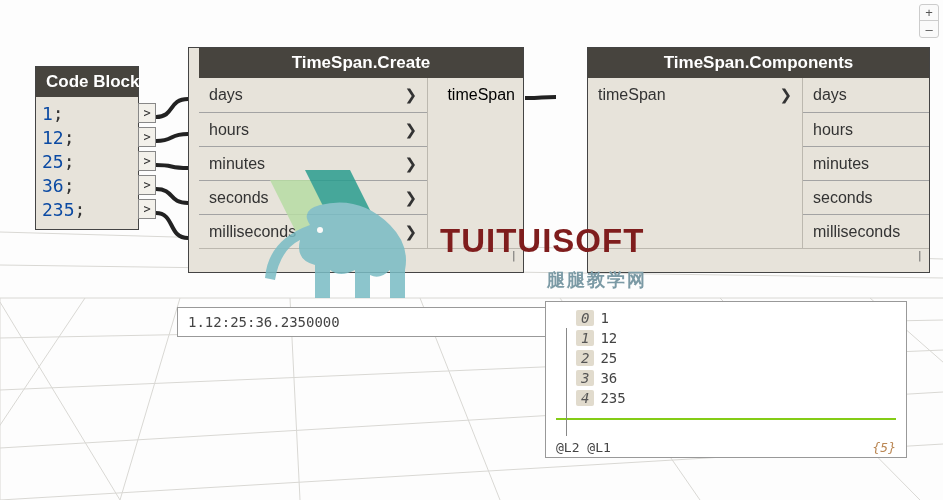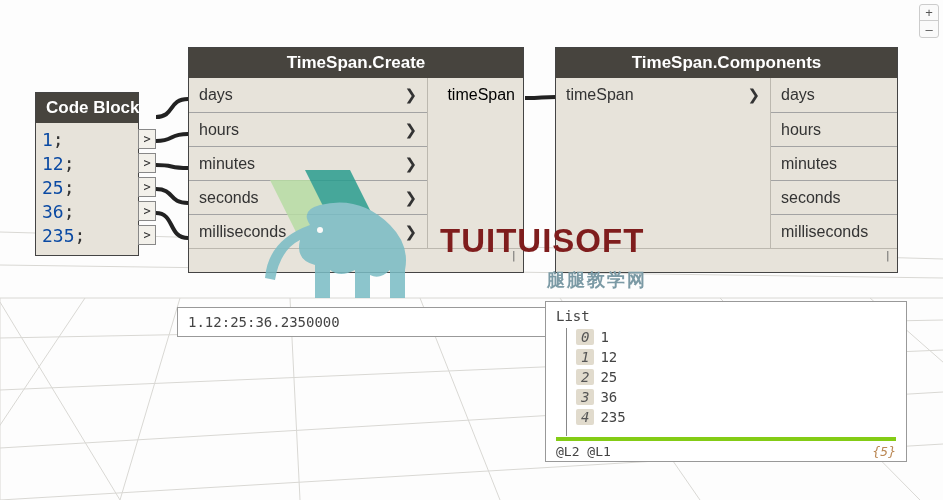--- a/index.html
+++ b/index.html
@@ -62,21 +62,21 @@
   #tsCreate .ports { display:flex; }
   #tsCreate .ins { flex:1; border-right:1px solid #bcb8af; }
   #tsCreate .outs { width: 95px; }
   #tsCreate .out-row { display:flex; justify-content:flex-end; align-items:center; height:34px; padding:6px 8px; font-size:16px; }
   #tsCreate .footer {
     height: 24px; border-top:1px solid #bcb8af; text-align:right;
     padding-right: 6px; font-family: Consolas, monospace; font-size: 11px; color:#666;
   }
 
   
-  #tsComp { width: 343px; }
+  #tsComp { width: 343px; margin-left: 32px; }
   #tsComp .ports { display:flex; }
   #tsComp .ins { width: 215px; border-right:1px solid #bcb8af; }
   #tsComp .outs { flex:1; }
   #tsComp .footer {
     height: 24px; border-top:1px solid #bcb8af; text-align:right;
     padding-right: 6px; font-family: Consolas, monospace; font-size: 11px; color:#666;
   }
 
   
   .preview {
@@ -85,23 +85,23 @@
     padding: 6px 10px;
   }
 
   
   #listPrev { position:absolute; background:#fff; border:1px solid #999; padding: 6px 10px 2px 10px; font-family: Consolas, monospace; font-size:14px; color:#444; }
   #listPrev .list-head { margin-bottom: 3px; }
   #listPrev .idx-row { display:flex; align-items:center; gap: 6px; height: 20px; padding-left: 20px; }
   #listPrev .idx { background:#E1DBCD; color:#555; padding: 0 5px; font-style: italic; border-radius:2px; min-width: 18px; text-align:right; }
   #listPrev .tree-line { position:absolute; left: 20px; top: 26px; width:1px; height: 108px; background:#888; }
   #listPrev .footer-bar {
-    margin-top: 10px; border-top: 4px solid #84cc16;
+    margin-top: 10px; border-top: 2px solid #84cc16;
     display:flex; justify-content:space-between; align-items:center;
-    font-size: 13px; padding-top: 3px;
+    font-size: 13px; padding-top: 20px;
   }
   #listPrev .footer-bar .cnt { color:#b85; font-style:italic; }
 
   
   .wires { position:absolute; top:0; left:0; width:943px; height:500px; pointer-events:none; }
   .wires path { stroke:#222; stroke-width:4; fill:none; }
 
   
   .watermark {
     position:absolute; left: 250px; top: 170px;
@@ -150,21 +150,21 @@
 
 <svg class="wires">
   <path d="M 156 117 C 175 117, 168 99, 188 99"></path>
   <path d="M 156 141 C 175 141, 168 134, 188 134"></path>
   <path d="M 156 165 C 175 165, 168 168, 188 168"></path>
   <path d="M 156 189 C 175 189, 168 203, 188 203"></path>
   <path d="M 156 213 C 175 213, 168 238, 188 238"></path>
   <path d="M 525 98 C 545 98, 538 97, 556 97"></path>
 </svg>
 
-<div id="codeBlock" class="node" style="left:35px; top:92px; width:104px;">
+<div id="codeBlock" class="node" style="left:35px; top:66px; width:104px;">
   <div class="node-header">Code Block</div>
   <div class="code-body">
     <div class="code-line">
         <span class="num">1</span>
         <span class="semi">;</span>
         <div class="outport">&gt;</div>
       </div>
     <div class="code-line">
         <span class="num">12</span>
         <span class="semi">;</span>
@@ -181,21 +181,21 @@
         <div class="outport">&gt;</div>
       </div>
     <div class="code-line">
         <span class="num">235</span>
         <span class="semi">;</span>
         <div class="outport">&gt;</div>
       </div>
   </div>
 </div>
 
-<div id="tsCreate" class="node" style="left:188px; top:47px;">
+<div id="tsCreate" class="node" style="left:188px; top:47px;padding-left:10px;">
   <div class="node-header center">TimeSpan.Create</div>
   <div class="ports">
     <div class="ins">
       <div class="row">
           <span>days</span>
           <span class="chev">❯</span>
         </div>
       <div class="row">
           <span>hours</span>
           <span class="chev">❯</span>
@@ -252,21 +252,20 @@
       <div class="row">
           <span>milliseconds</span>
         </div>
     </div>
   </div>
   <div class="footer">|</div>
 </div>
 
 <div id="listPrev" style="left:545px; top:301px; width:362px;">
   <div class="tree-line"></div>
-  <div class="list-head">List</div>
   <div class="idx-row">
       <span class="idx">0</span>
       <span>1</span>
     </div>
   <div class="idx-row">
       <span class="idx">1</span>
       <span>12</span>
     </div>
   <div class="idx-row">
       <span class="idx">2</span>

